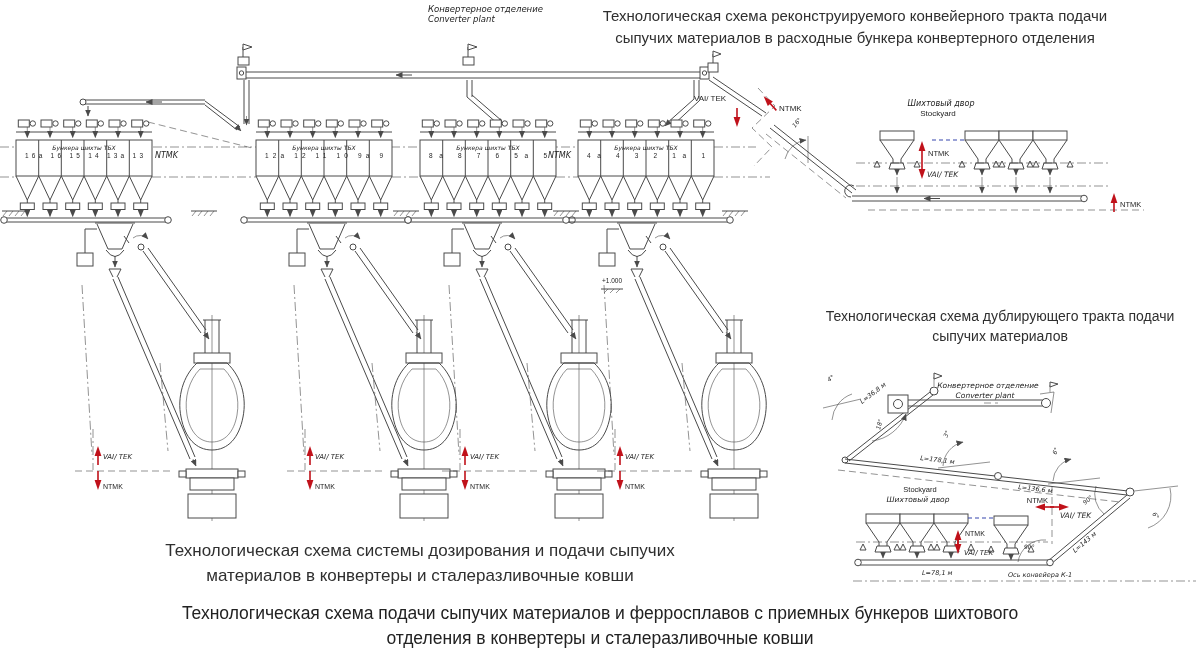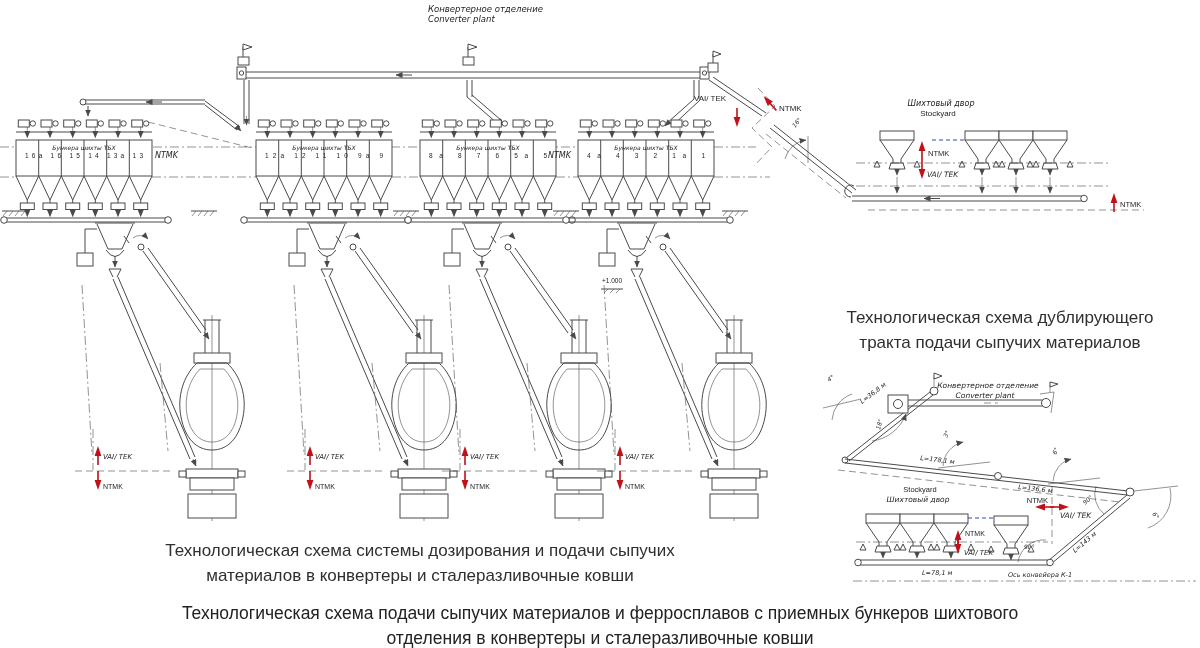--- a/index.html
+++ b/index.html
@@ -1,20 +1,20 @@
 <!DOCTYPE html>
 <html><head>
 <meta charset="utf-8">
 <style>
   html,body{margin:0;padding:0;background:#888;}
   .canvas{position:relative;width:1200px;height:648px;background:#ffffff;overflow:hidden;
           font-family:"Liberation Sans",sans-serif;}
   .title{position:absolute;text-align:center;color:#2f2f2f;line-height:1.45;}
   .t-recon{left:597px;top:5px;width:516px;font-size:15px;}
-  .t-dup{left:820px;top:306px;width:360px;font-size:17px;}
+  .t-dup{left:820px;top:306px;width:360px;font-size:14px;}
   .t-dose{left:130px;top:539px;width:580px;font-size:17px;}
   .t-main{left:170px;top:601px;width:860px;font-size:17.5px;color:#222;}
   svg{position:absolute;left:0;top:0;}
   .ln{stroke:#4a4a4a;fill:none;stroke-width:1;}
   .thin{stroke-width:0.6;}
   .wh{fill:#fff;}
   .dash{stroke-dasharray:7 4;}
   .dd{stroke-dasharray:9 3 2 3;}
   .blue{stroke:#3747ad;stroke-width:1.2;fill:none;stroke-dasharray:4 3;}
   text{font-family:"Liberation Sans","DejaVu Sans",sans-serif;fill:#1d1d1d;stroke:none;}
@@ -362,17 +362,18 @@
   <line x1="860" y1="560" x2="1048" y2="560" class="ln"></line>
   <line x1="860" y1="565" x2="1048" y2="565" class="ln"></line>
   <circle cx="858" cy="562.5" r="3.3" class="ln wh"></circle>
         <circle cx="1050" cy="562.5" r="3.3" class="ln wh"></circle>
   <text x="922" y="575" class="hand" font-size="6.5">L=78,1 м</text>
   <text x="1008" y="577" class="hand" font-size="6.5">Ось конвейера К-1</text>
   <line x1="853" y1="581" x2="1196" y2="581" class="ln thin dd"></line>
 </g>
 </svg>
 
+<div class="title t-recon">Технологическая схема реконструируемого конвейерного тракта подачи сыпучих материалов в расходные бункера конвертерного отделения</div>
 <div class="title t-dup">Технологическая схема дублирующего тракта подачи сыпучих материалов</div>
 <div class="title t-dose">Технологическая схема системы дозирования и подачи сыпучих материалов в конвертеры и сталеразливочные ковши</div>
 <div class="title t-main">Технологическая схема подачи сыпучих материалов и ферросплавов с приемных бункеров шихтового отделения в конвертеры и сталеразливочные ковши</div>
 
 </div>
 
 </body></html>

